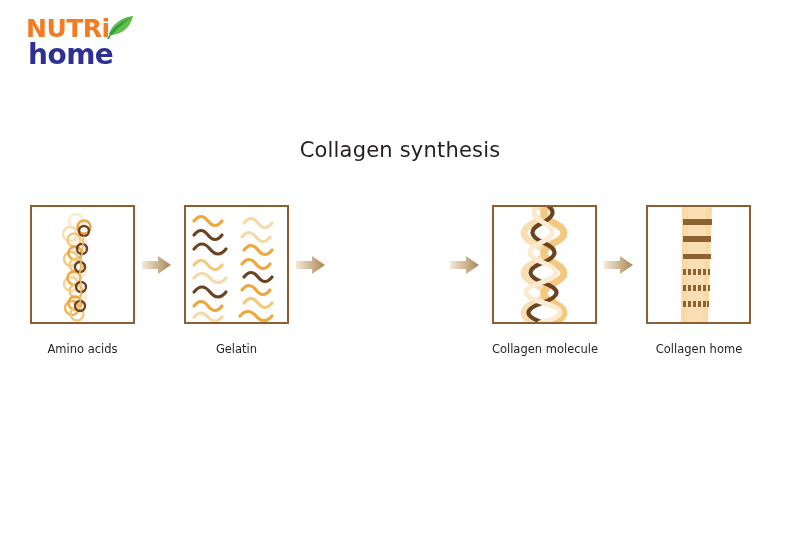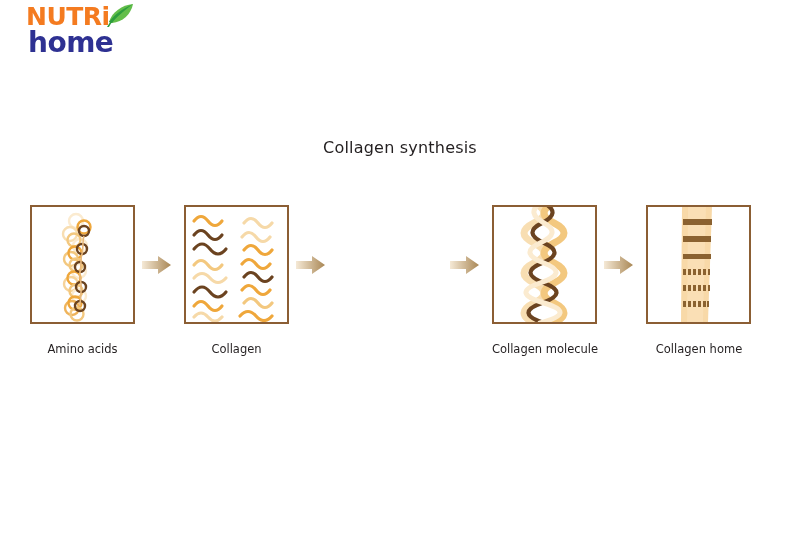--- a/index.html
+++ b/index.html
@@ -12,21 +12,21 @@
     background: #ffffff;
     font-family: "Liberation Sans", sans-serif;
     overflow: hidden;
     position: relative;
   }
 
   
   #logo {
     position: absolute;
     left: 26px;
-    top: 4px;
+    top: 16px;
     width: 130px;
     height: 58px;
   }
   #logo .logo-line1 {
     position: absolute;
     left: 0;
     top: 0;
     font-family: "DejaVu Sans", sans-serif;
     font-weight: bold;
     font-size: 25px;
@@ -55,21 +55,21 @@
   }
 
   
   #title {
     position: absolute;
     left: 0;
     top: 138px;
     width: 800px;
     text-align: center;
     font-family: "DejaVu Sans", sans-serif;
-    font-size: 16px;
+    font-size: 21px;
     color: #231f20;
     letter-spacing: 0.2px;
   }
 
   
   #diagram {
     position: absolute;
     left: 30px;
     top: 205px;
     width: 740px;
@@ -197,21 +197,21 @@
           <path d="M56 30 q7 -9 14 0 t14 0" stroke="#F6D9A8"></path>
           <path d="M58 43 q7 -9 14 0 t14 0" stroke="#EFA73B"></path>
           <path d="M56 57 q7 -9 14 0 t14 0" stroke="#EFA73B"></path>
           <path d="M58 70 q7 -9 14 0 t14 0" stroke="#6B4320"></path>
           <path d="M56 83 q7 -9 14 0 t14 0" stroke="#EFA73B"></path>
           <path d="M58 96 q7 -9 14 0 t14 0" stroke="#F3C87F"></path>
           <path d="M54 109 q8 -9 16 0 t16 0" stroke="#EFA73B"></path>
         </g>
       </svg>
     </div>
-    <div class="stage-label">Collagen</div>
+    <div class="stage-label">Gelatin</div>
   </div>
 
   <div class="arrow" style="left:266px;">
     <svg width="30" height="20" viewBox="0 0 30 20">
       <defs>
         <linearGradient id="ag2" x1="0" y1="0" x2="1" y2="0">
           <stop offset="0%" stop-color="#F5E9D6"></stop>
           <stop offset="100%" stop-color="#A98755"></stop>
         </linearGradient>
       </defs>

